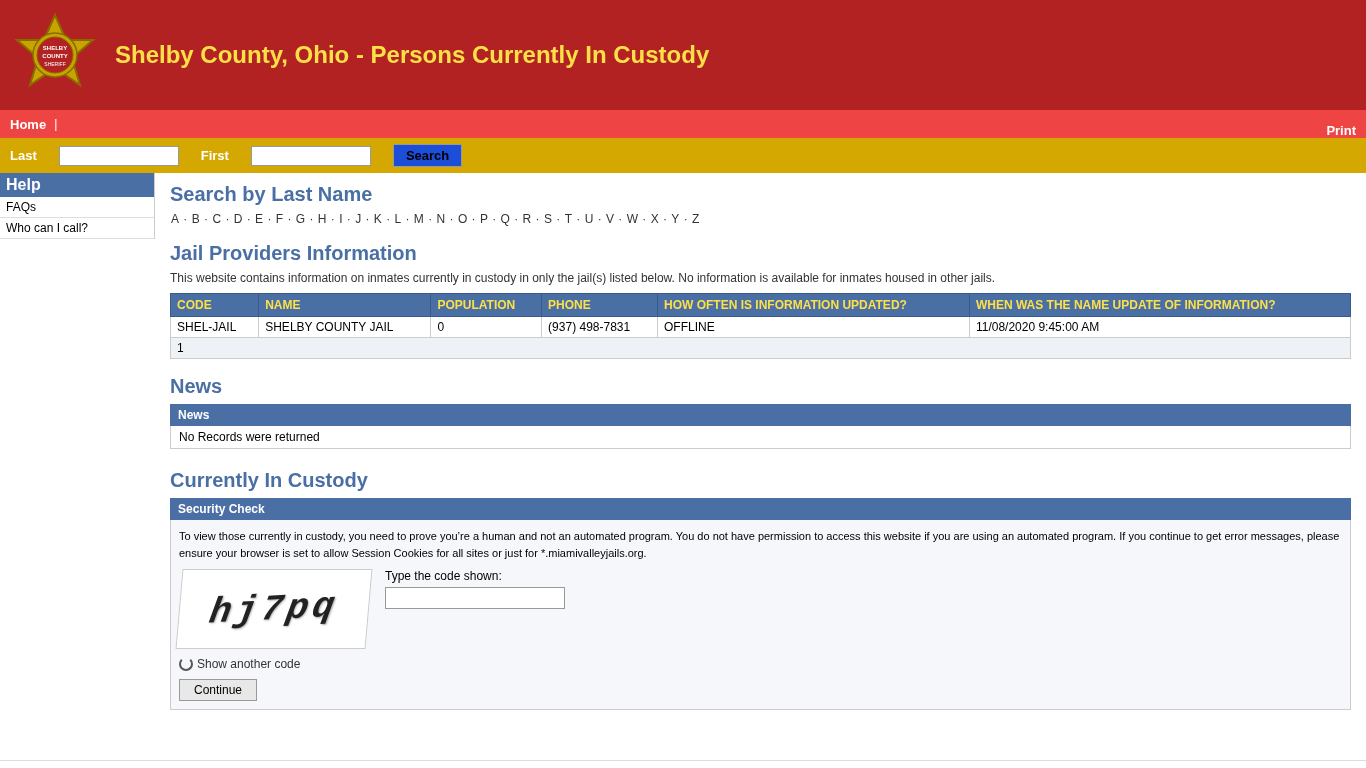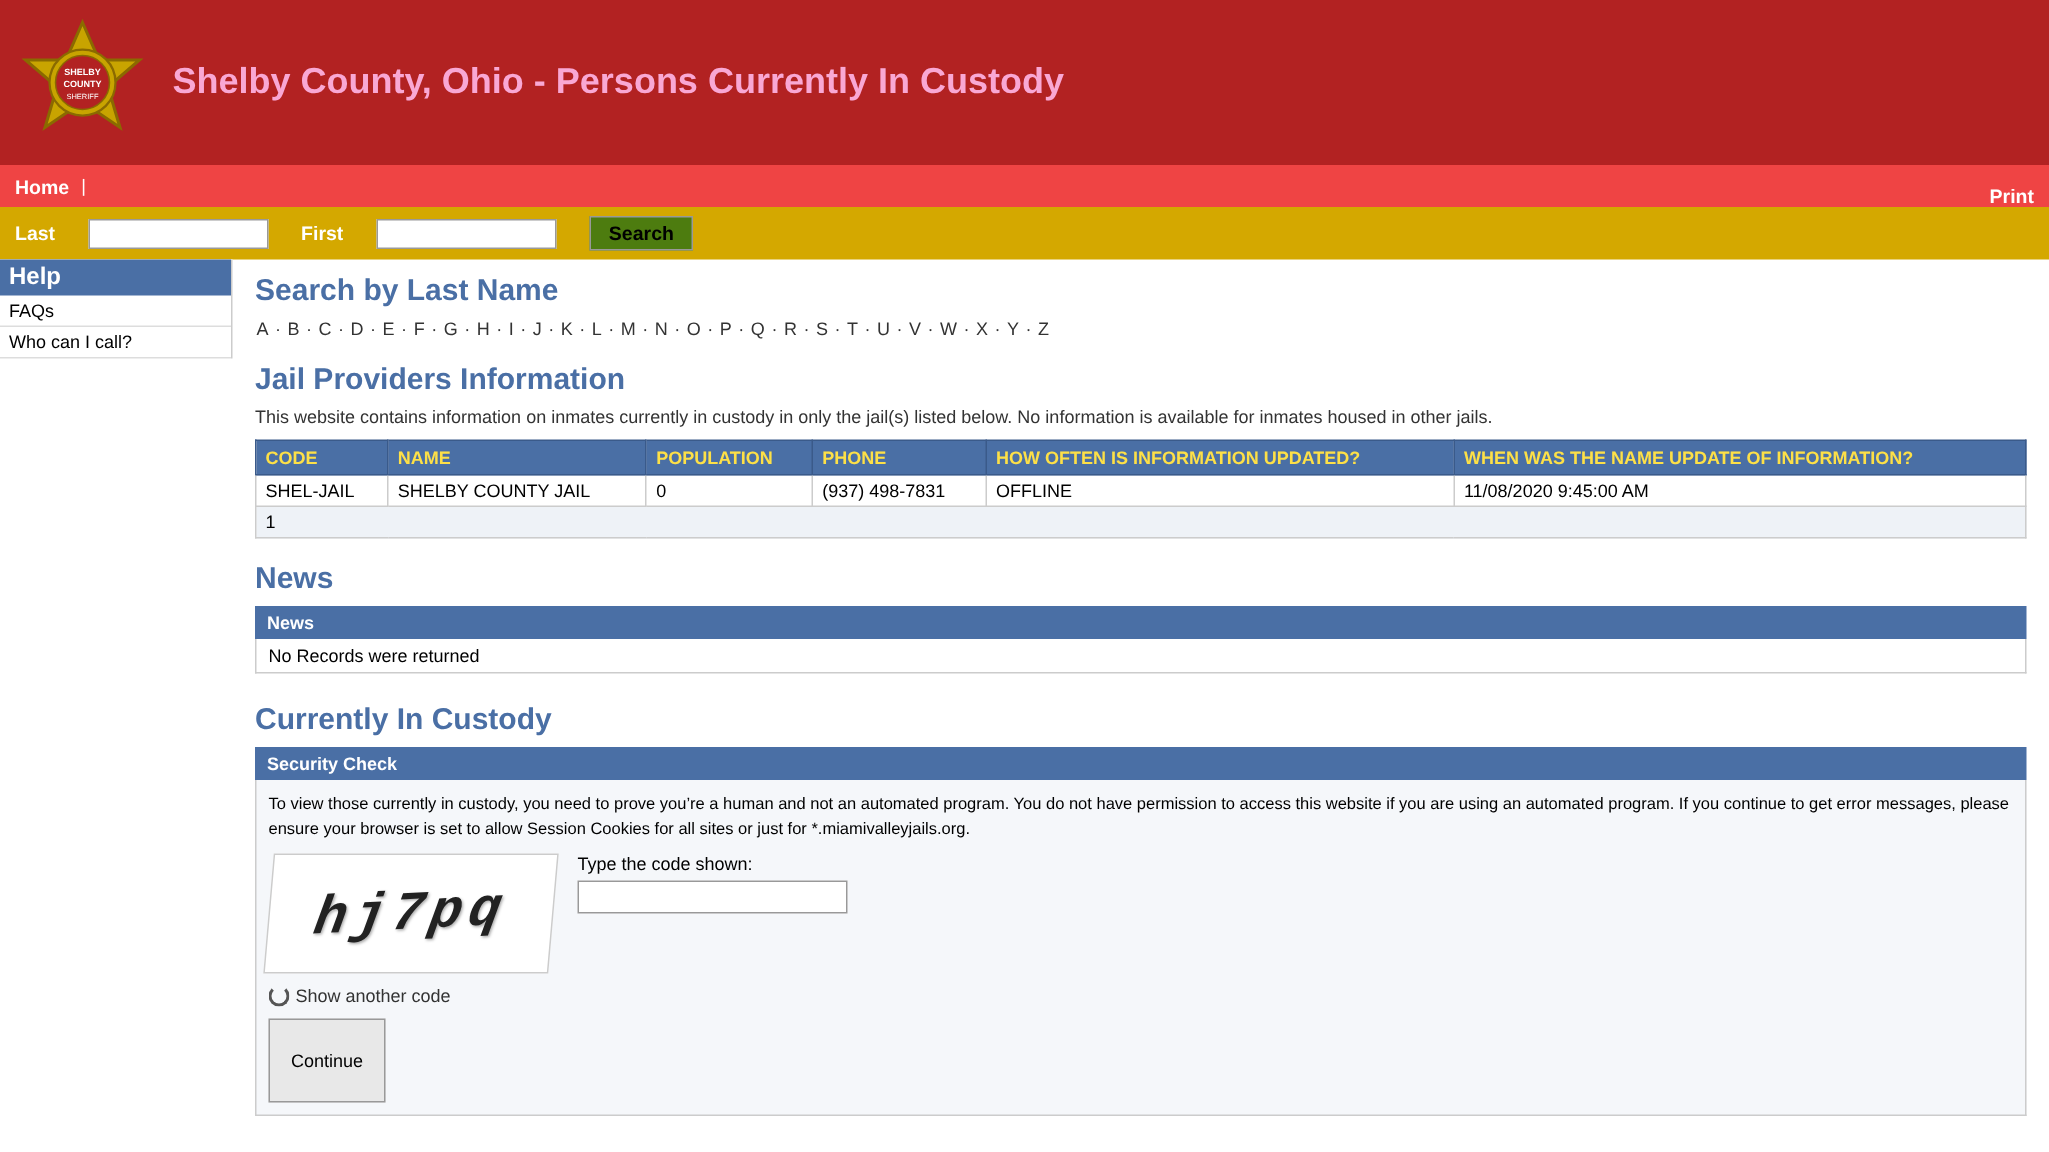--- a/index.html
+++ b/index.html
@@ -13,21 +13,21 @@
       padding: 8px 10px;
       min-height: 110px;
     }
     #header-logo {
       width: 90px;
       height: 90px;
       margin-right: 15px;
       flex-shrink: 0;
     }
     #header-title {
-      color: #f9a8d4;
+      color: #fde047;
       font-size: 24px;
       font-weight: bold;
       font-family: Arial, sans-serif;
     }
 
     
     #nav-bar {
       background: #ef4444;
       padding: 0 10px;
       display: flex;
@@ -70,21 +70,21 @@
       font-weight: bold;
       font-size: 13px;
     }
     #search-bar input[type="text"] {
       border: 1px solid #999;
       padding: 2px 4px;
       font-size: 12px;
       width: 120px;
     }
     #search-button {
-      background: #4d7c0f;
+      background: #1d4ed8;
       border: 1px solid #999;
       padding: 3px 12px;
       font-size: 13px;
       cursor: pointer;
       font-weight: bold;
     }
 
     
     #content-wrapper {
       display: flex;
@@ -259,21 +259,21 @@
       width: 14px;
       height: 14px;
       border: 2px solid #555;
       border-top-color: transparent;
       border-radius: 50%;
       display: inline-block;
     }
     #continue-button {
       background: #e8e8e8;
       border: 1px solid #999;
-      padding: 20px 14px;
+      padding: 3px 14px;
       font-size: 12px;
       cursor: pointer;
     }
 
     
     #footer {
       text-align: center;
       padding: 16px;
       border-top: 1px solid #ddd;
       margin-top: 20px;

